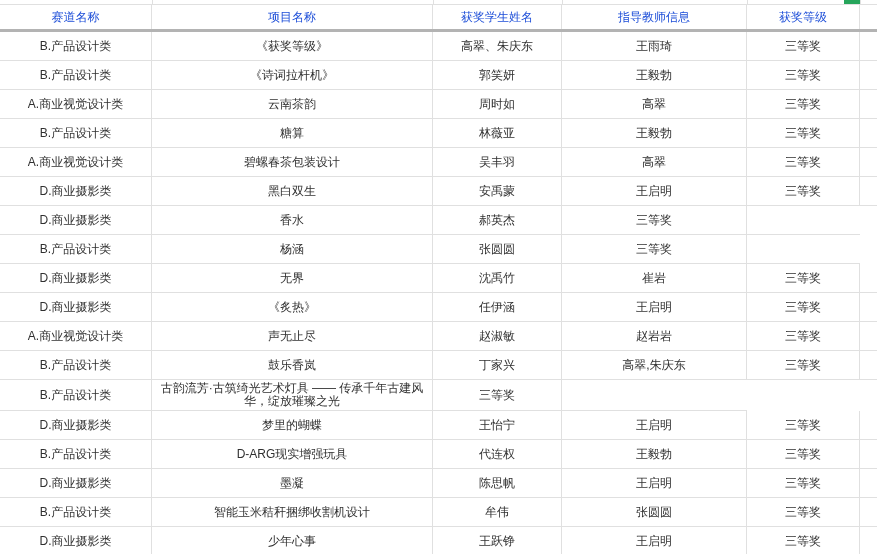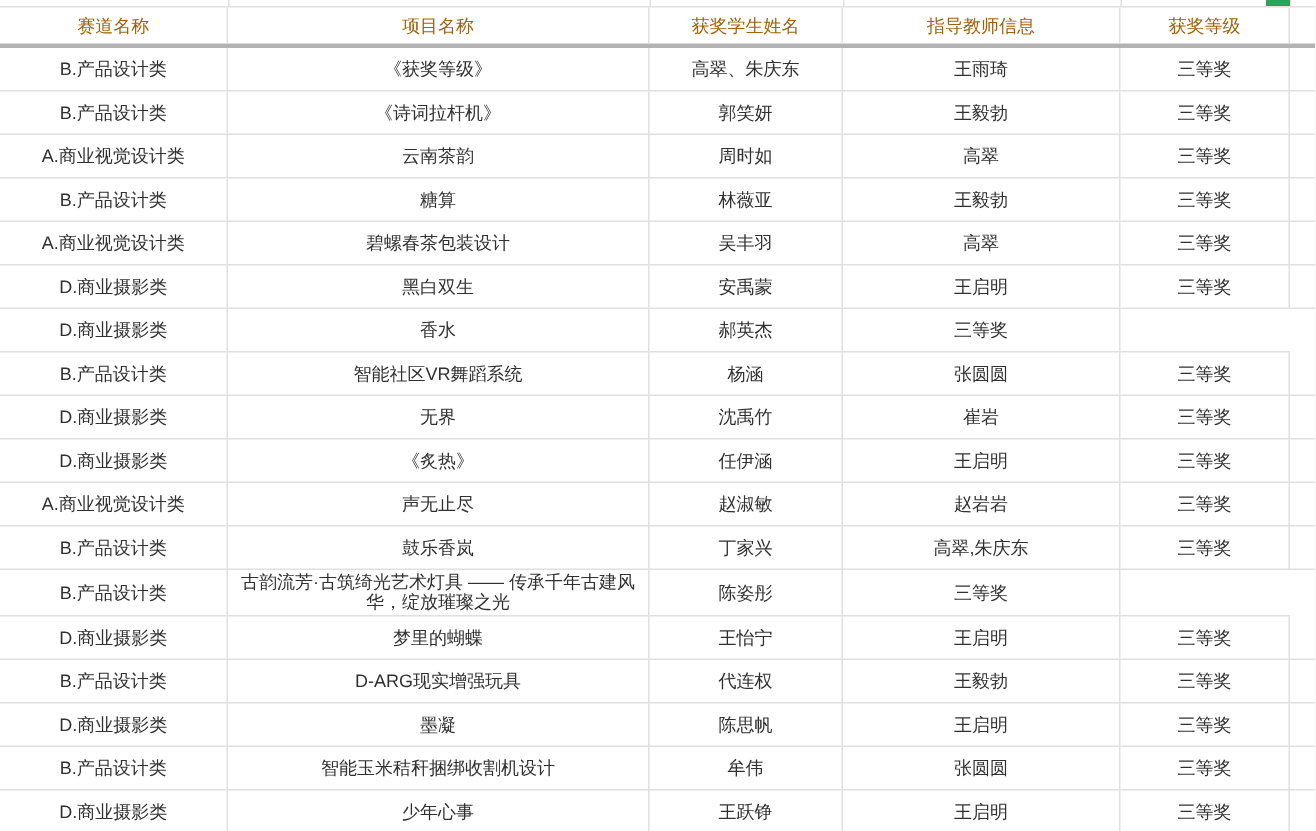--- a/index.html
+++ b/index.html
@@ -27,21 +27,21 @@
     display:flex; align-items:center; justify-content:center;
     text-align:center;
     border-right:1px solid var(--grid_line,#e0e0e0);
     border-bottom:1px solid var(--grid_line,#e0e0e0);
     overflow:hidden;
     line-height:14px;
     padding:0 4px;
   }
   .c6 { border-right:none; }
   .header-row { height:25px; border-top:1px solid var(--grid_line,#e0e0e0); }
-  .header-row .th { border-bottom:none; font-weight:normal; color:#a16207; }
+  .header-row .th { border-bottom:none; font-weight:normal; color:#1d4ed8; }
   
   .freeze-bar { height:3px; width:877px; background:var(--freeze_bar,#b3b3b3); }
 
   .tr { height:29px;border-radius:13px; }
   .tr.tall { height:31px; }
   .tr.tall .td { line-height:13px; }
 </style>
 </head>
 <body>
 
@@ -117,21 +117,20 @@
   </div>
   <div class="grid-row tr">
     <div class="td c1">D.商业摄影类</div>
     <div class="td c2">香水</div>
     <div class="td c4">郝英杰</div>
     <div class="td c5">三等奖</div>
     <div class="td c6"></div>
   </div>
   <div class="grid-row tr">
     <div class="td c1">B.产品设计类</div>
-    <div class="td c2">智能社区VR舞蹈系统</div>
     <div class="td c3">杨涵</div>
     <div class="td c4">张圆圆</div>
     <div class="td c5">三等奖</div>
     <div class="td c6"></div>
   </div>
   <div class="grid-row tr">
     <div class="td c1">D.商业摄影类</div>
     <div class="td c2">无界</div>
     <div class="td c3">沈禹竹</div>
     <div class="td c4">崔岩</div>
@@ -158,21 +157,20 @@
     <div class="td c1">B.产品设计类</div>
     <div class="td c2">鼓乐香岚</div>
     <div class="td c3">丁家兴</div>
     <div class="td c4">高翠,朱庆东</div>
     <div class="td c5">三等奖</div>
     <div class="td c6"></div>
   </div>
   <div class="grid-row tr tall">
     <div class="td c1">B.产品设计类</div>
     <div class="td c2">古韵流芳·古筑绮光艺术灯具 —— 传承千年古建风华，绽放璀璨之光</div>
-    <div class="td c3">陈姿彤</div>
     <div class="td c5">三等奖</div>
     <div class="td c6"></div>
   </div>
   <div class="grid-row tr">
     <div class="td c1">D.商业摄影类</div>
     <div class="td c2">梦里的蝴蝶</div>
     <div class="td c3">王怡宁</div>
     <div class="td c4">王启明</div>
     <div class="td c5">三等奖</div>
     <div class="td c6"></div>

